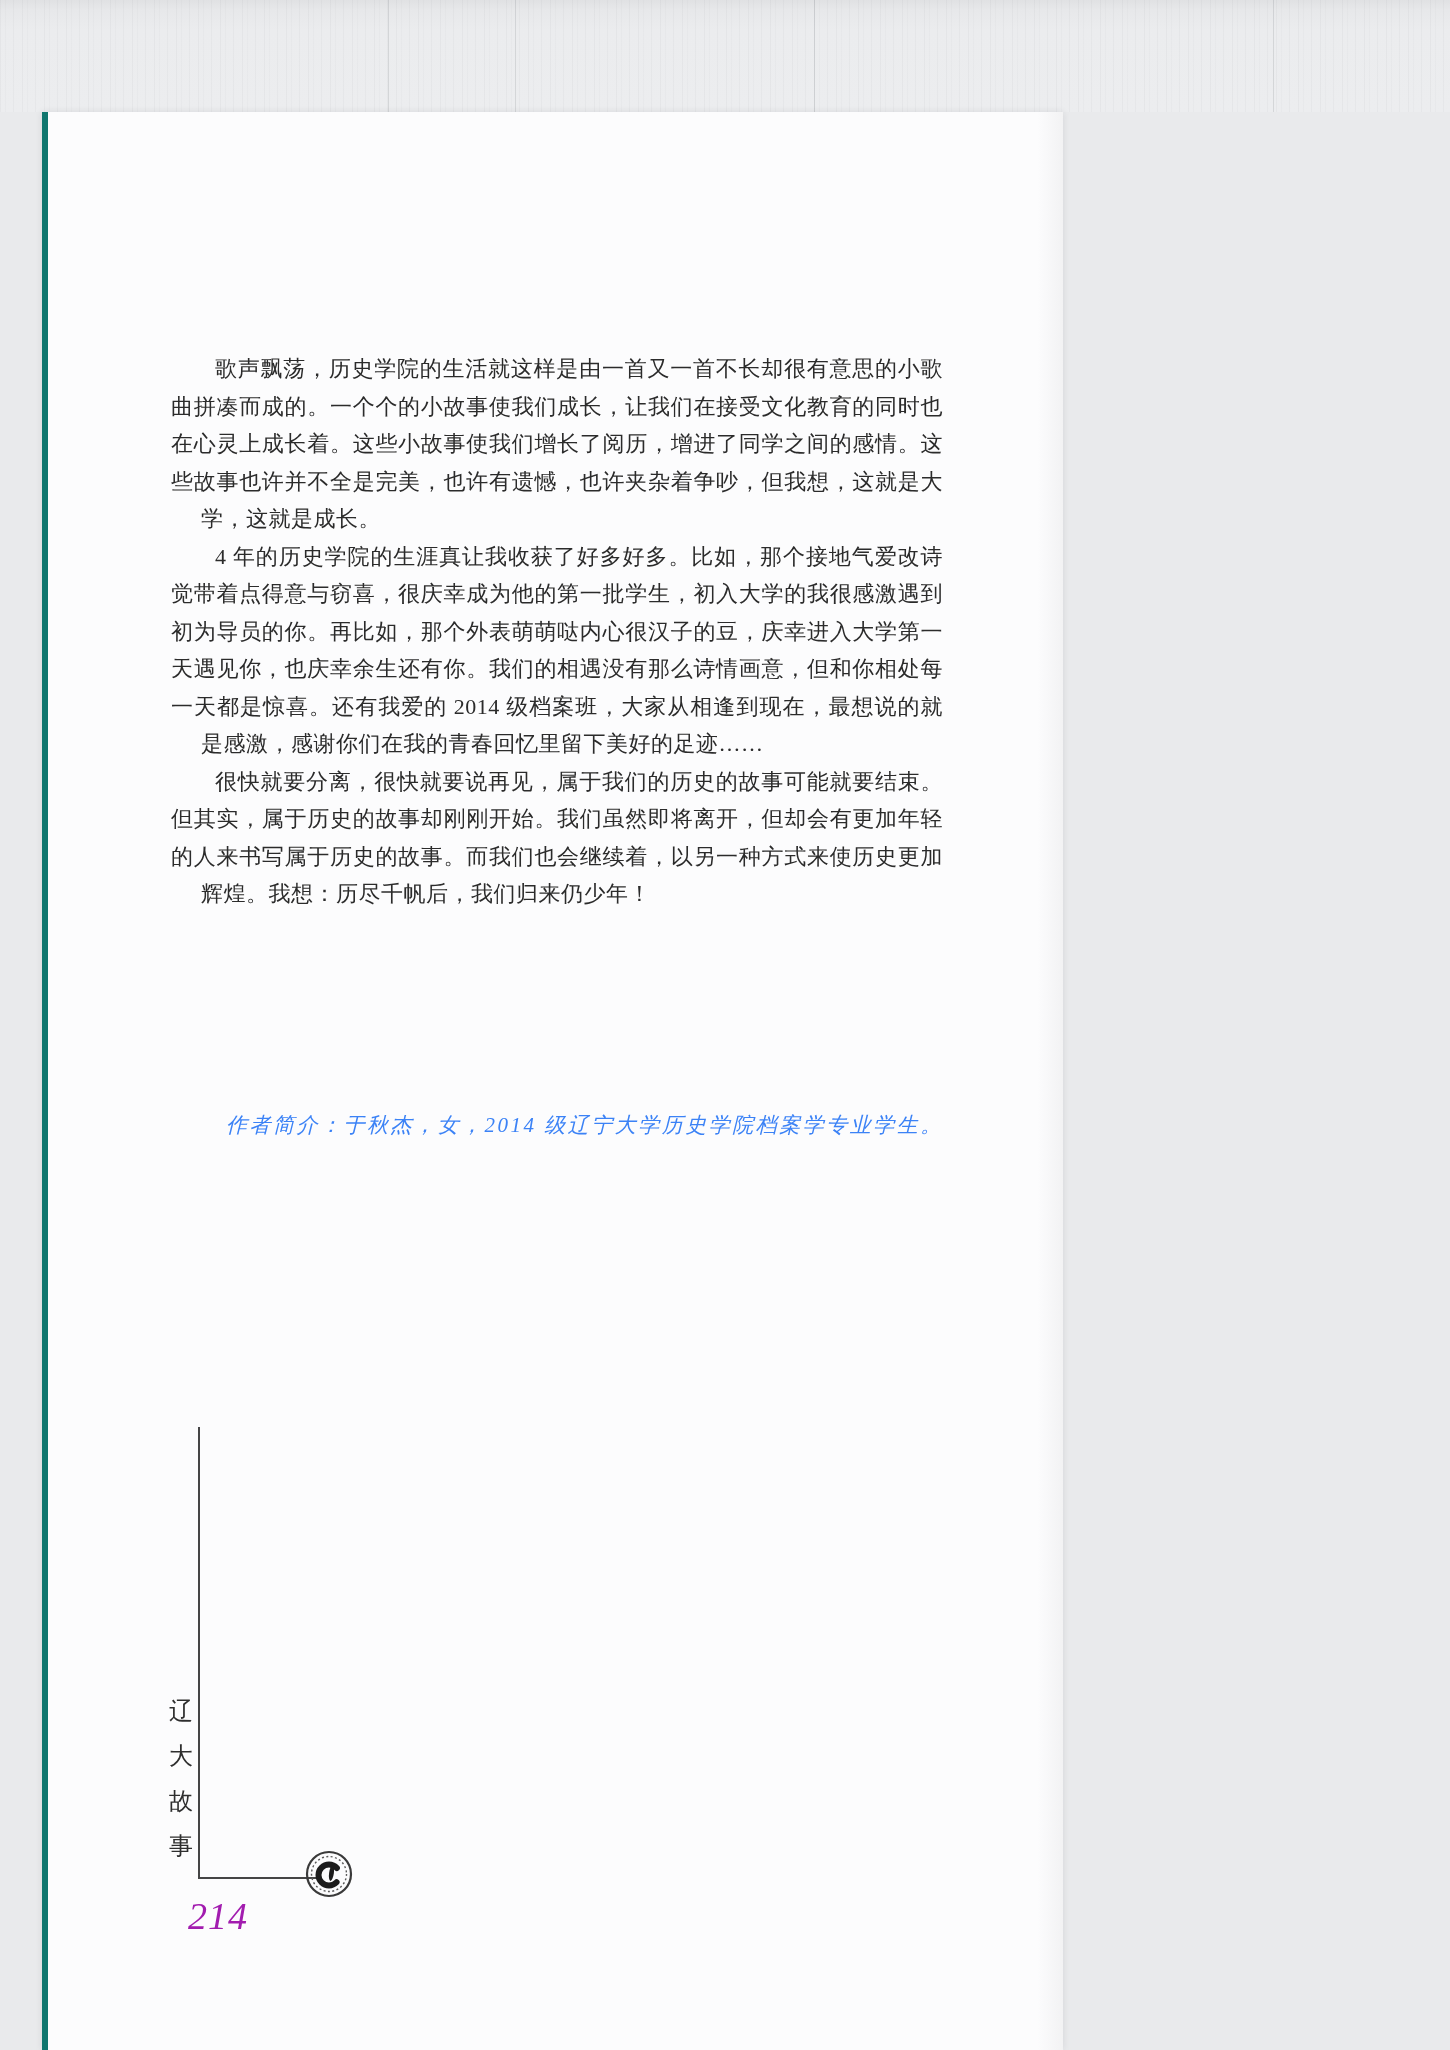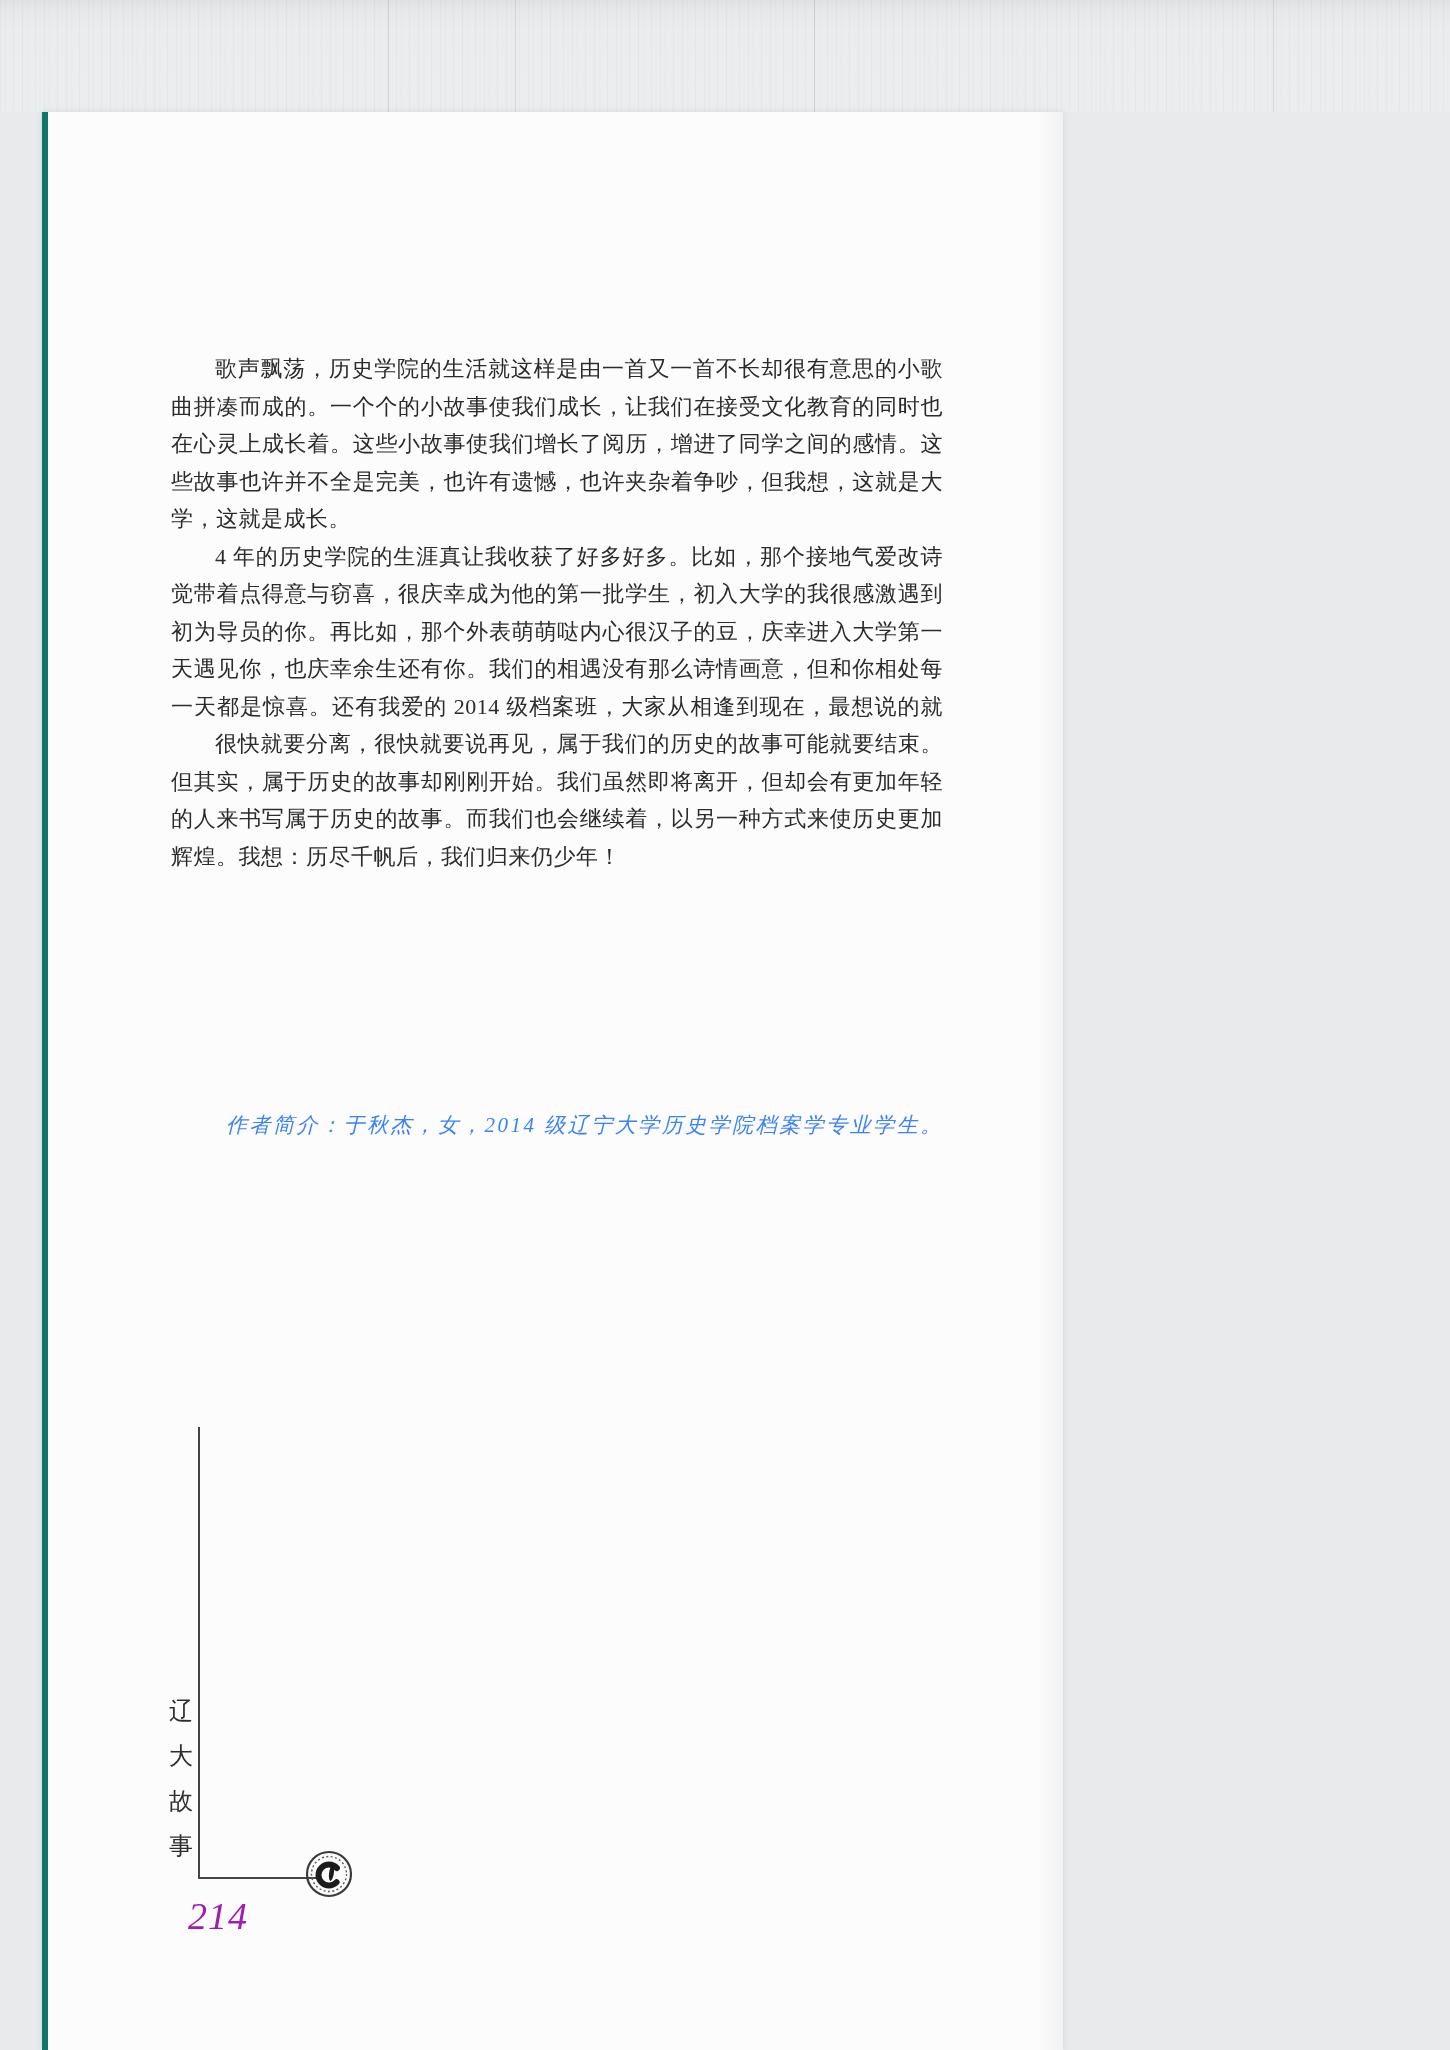--- a/index.html
+++ b/index.html
@@ -39,21 +39,21 @@
     position:absolute;left:123px;top:238px;width:772px;
     color:#2b2b2b;
   }
   .ln{
     height:37.5px;line-height:37.5px;font-size:22px;
     text-align:justify;text-align-last:justify;
     white-space:nowrap;
     letter-spacing:0.5px;
   }
   .ln.indent{padding-left:44px;}
-  .ln.end{text-align-last:left;}
+  .ln.end{text-align-last:left;margin-left:30px;}
   
   .author-note{
     position:absolute;left:123px;top:996px;width:800px;
     padding-left:55px;
     font-size:21px;line-height:34px;
     font-style:italic;
     letter-spacing:2.5px;
     color:#3b82f6;
   }
   
@@ -90,20 +90,21 @@
     <div class="ln indent">歌声飘荡，历史学院的生活就这样是由一首又一首不长却很有意思的小歌</div>
     <div class="ln">曲拼凑而成的。一个个的小故事使我们成长，让我们在接受文化教育的同时也</div>
     <div class="ln">在心灵上成长着。这些小故事使我们增长了阅历，增进了同学之间的感情。这</div>
     <div class="ln">些故事也许并不全是完美，也许有遗憾，也许夹杂着争吵，但我想，这就是大</div>
     <div class="ln end">学，这就是成长。</div>
     <div class="ln indent">4 年的历史学院的生涯真让我收获了好多好多。比如，那个接地气爱改诗</div>
     <div class="ln">觉带着点得意与窃喜，很庆幸成为他的第一批学生，初入大学的我很感激遇到</div>
     <div class="ln">初为导员的你。再比如，那个外表萌萌哒内心很汉子的豆，庆幸进入大学第一</div>
     <div class="ln">天遇见你，也庆幸余生还有你。我们的相遇没有那么诗情画意，但和你相处每</div>
     <div class="ln">一天都是惊喜。还有我爱的 2014 级档案班，大家从相逢到现在，最想说的就</div>
+    <div class="ln end">是感激，感谢你们在我的青春回忆里留下美好的足迹……</div>
     <div class="ln indent">很快就要分离，很快就要说再见，属于我们的历史的故事可能就要结束。</div>
     <div class="ln">但其实，属于历史的故事却刚刚开始。我们虽然即将离开，但却会有更加年轻</div>
     <div class="ln">的人来书写属于历史的故事。而我们也会继续着，以另一种方式来使历史更加</div>
     <div class="ln end">辉煌。我想：历尽千帆后，我们归来仍少年！</div>
   </div>
 
   <div class="author-note">作者简介：于秋杰，女，2014 级辽宁大学历史学院档案学专业学生。</div>
 
   <div class="rule-v"></div>
   <div class="rule-h"></div>

